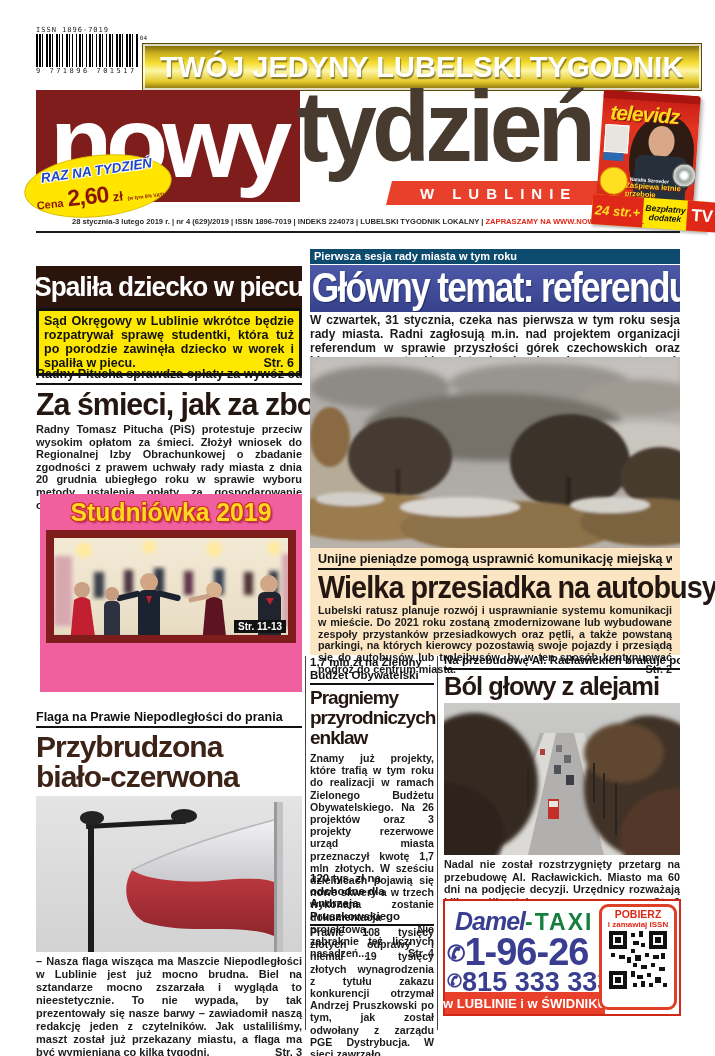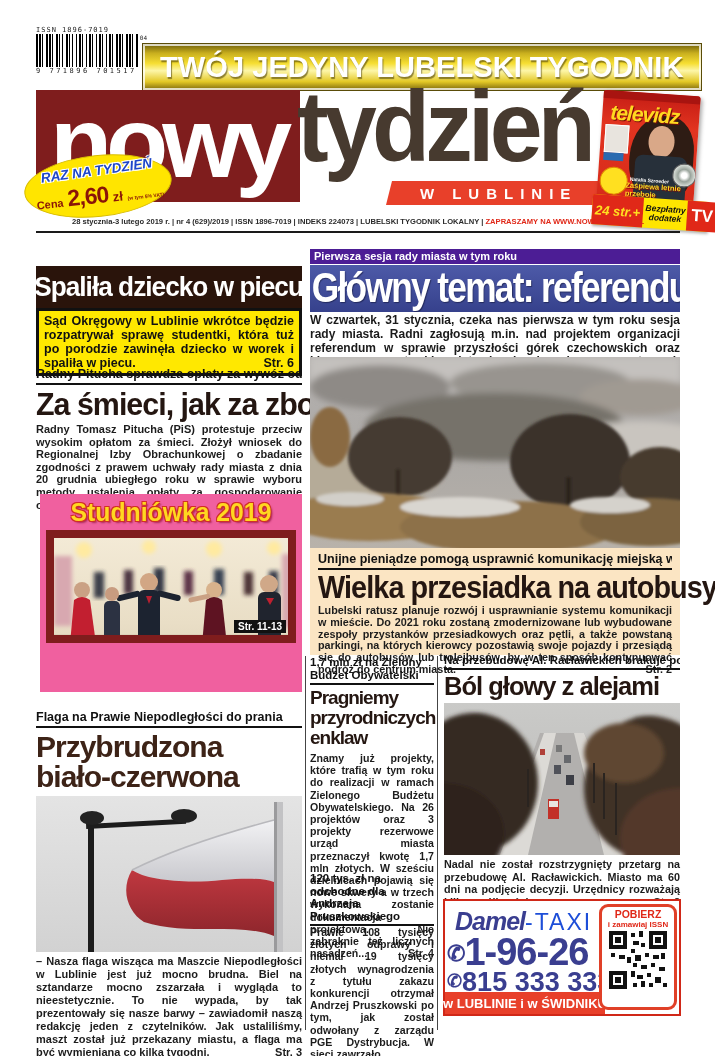--- a/index.html
+++ b/index.html
@@ -78,21 +78,21 @@
   .stud-box{left:40px;top:494px;width:262px;height:198px;background:#f0609f;box-sizing:border-box;padding:4px 6px;}
   .stud-title{text-align:center;font-weight:bold;font-size:25px;letter-spacing:0px;color:#ffd820;
      text-shadow:1px 1px 0 #d03028,-1px -1px 0 #d03028,1px -1px 0 #d03028,-1px 1px 0 #d03028,2px 2px 2px rgba(120,0,40,.6);
      margin-bottom:3px;white-space:nowrap;transform:scaleX(.99);}
   .stud-photo{position:relative;width:100%;height:113px;border:8px solid #7f1d1d;box-sizing:border-box;overflow:hidden;}
   .stud-pg{position:absolute;right:2px;bottom:2px;background:#111;color:#fff;font-weight:bold;font-size:10px;padding:1px 4px;}
   .flaga{left:36px;top:710px;width:266px;}
   .flaga .headline{font-size:30px;line-height:30px;margin:4px 0 4px;color:#3d2317;}
   .flaga-photo{width:266px;height:156px;overflow:hidden;}
   
-  .ref-bar{left:310px;top:249px;width:370px;height:15px;background:#4c1d95;color:#fff;font-weight:bold;
+  .ref-bar{left:310px;top:249px;width:370px;height:15px;background:#0c4a6e;color:#fff;font-weight:bold;
      font-size:11px;line-height:15px;padding-left:4px;box-sizing:border-box;}
   .ref-box{left:310px;top:265px;width:370px;height:47px;background:linear-gradient(180deg,#4d5aa8,#36418c);overflow:hidden;}
   .ref-box span{display:block;color:#fff;font-weight:bold;font-size:42px;line-height:46px;letter-spacing:-2px;
      transform:scaleX(.84);transform-origin:left;white-space:nowrap;padding-left:2px;
      text-shadow:1px 1px 1px rgba(0,0,20,.4);}
   .ref-body{left:310px;top:314px;width:370px;font-weight:bold;font-size:12px;line-height:13.8px;text-align:justify;}
   .winter{left:310px;top:357px;width:370px;height:191px;overflow:hidden;}
   .peach{left:310px;top:548px;width:370px;height:107px;background:#fbe5c3;box-sizing:border-box;padding:4px 8px 2px;}
   .peach .headline{font-size:31px;line-height:32px;margin:2px 0 1px;transform:scaleX(.93);transform-origin:left;white-space:nowrap;}
   .peach .body-txt{font-size:10.8px;line-height:11.8px;}
@@ -103,21 +103,21 @@
   .midcol .body-txt{font-size:10.6px;line-height:12.2px;}
   .rightcol{left:444px;width:236px;}
   .aleje-head{font-size:26px;line-height:27px;margin:3px 0 3px;transform:scaleX(.98);transform-origin:left;white-space:nowrap;}
   .aleje-photo{width:236px;height:152px;overflow:hidden;}
   .hrule{height:1px;background:#333;}
   .reklama{font-size:5.5px;letter-spacing:1.5px;color:#444;font-weight:bold;text-align:right;}
   
   .taxi{left:443px;top:899px;width:238px;height:117px;border:2px solid #d02818;box-sizing:border-box;background:#fff;}
   .taxi-brand{position:absolute;left:10px;top:6px;white-space:nowrap;}
   .taxi-brand .b1{color:#3a3e90;font-weight:bold;font-style:italic;font-size:25px;letter-spacing:-1px;}
-  .taxi-brand .b2{color:#1d4ed8;font-weight:normal;font-size:23px;letter-spacing:2px;}
+  .taxi-brand .b2{color:#15803d;font-weight:bold;font-size:23px;letter-spacing:2px;}
   .taxi-ph1{position:absolute;left:2px;top:30px;color:#3a3e90;font-weight:bold;font-size:38px;letter-spacing:-1px;white-space:nowrap;}
   .taxi-ph2{position:absolute;left:2px;top:66px;color:#3a3e90;font-weight:bold;font-size:27px;letter-spacing:0px;white-space:nowrap;}
   .ph-ico{display:inline-block;color:#3a3e90;transform:translateY(-4px);}
   .taxi-strip{position:absolute;left:0;bottom:0;width:160px;height:22px;background:#e8402a;color:#fff;
      font-weight:bold;font-size:13px;display:flex;align-items:center;justify-content:center;white-space:nowrap;}
   .qr-box{position:absolute;right:2px;top:3px;width:78px;height:106px;background:#fff;border:3px solid #e04028;
      border-radius:9px;box-sizing:border-box;text-align:center;padding-top:2px;}
   .qr-box .q1{color:#e02818;font-weight:bold;font-size:10.5px;line-height:11px;}
   .qr-box .q2{color:#e02818;font-weight:bold;font-size:8px;line-height:9px;}
 </style>

